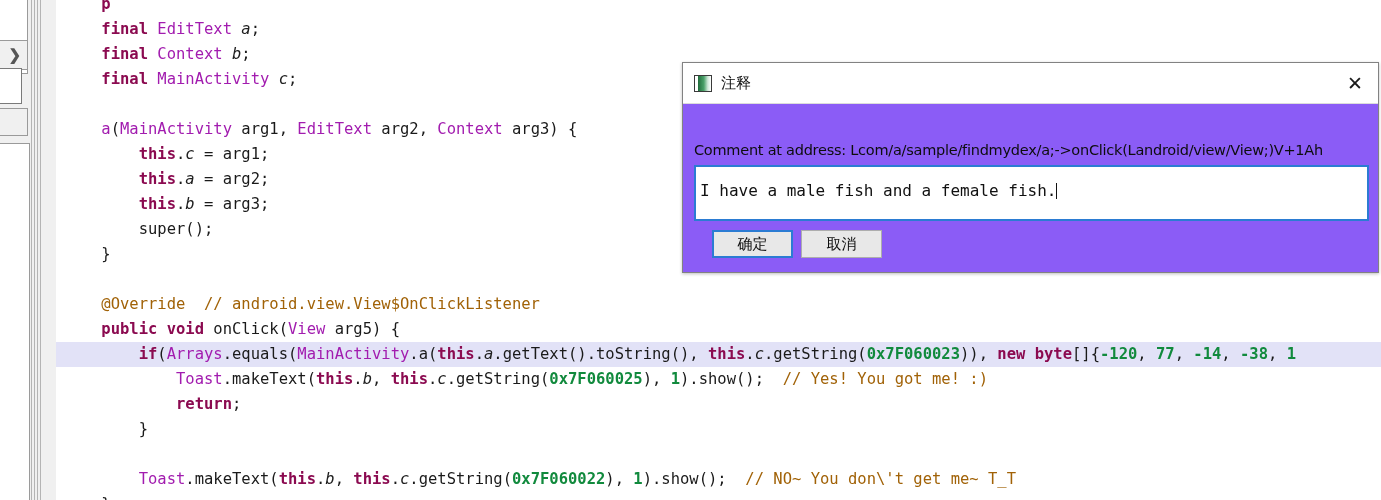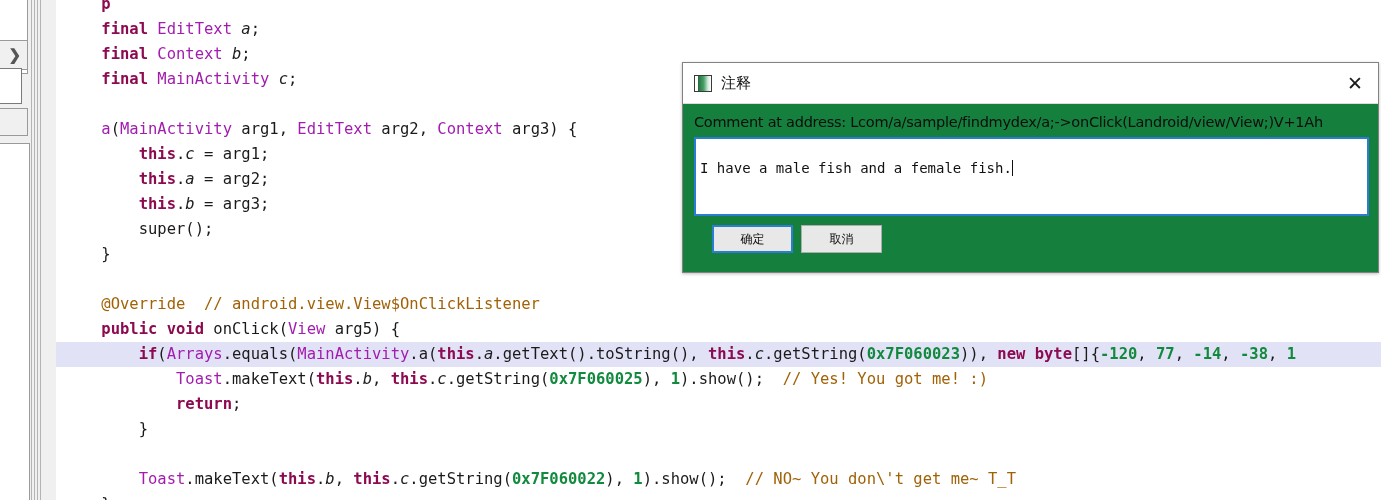--- a/index.html
+++ b/index.html
@@ -118,21 +118,21 @@
   .ital { color: #202020; font-style: italic; }
   .cmt  { color: #a16207; }
   .num  { color: #118a3d; font-weight: bold; }
   .plain{ color: #1a1a1a; }
 
   
   #comment-dialog {
     position: absolute;
     left: 682px; top: 62px;
     width: 697px; height: 211px;
-    background: #15803d;
+    background: #8b5cf6;
     border: 1px solid #828282;
     box-sizing: border-box;
     box-shadow: 0 1px 3px rgba(0,0,0,0.25);
   }
   #dialog-titlebar {
     height: 41px;
     background: #ffffff;
     display: flex;
     align-items: center;
     padding: 0 0 0 11px;
@@ -157,38 +157,39 @@
     display: flex;
     align-items: center;
     justify-content: center;
     font-size: 19px;
     color: #1a1a1a;
     font-family: "DejaVu Sans", sans-serif;
   }
   #dialog-body {
     padding: 10px 11px 0 11px;
     box-sizing: border-box;
+    margin-top: 28px;
   }
   #dialog-label {
     font-size: 14.5px;
     color: #0d0d0d;
     white-space: nowrap;
     margin-bottom: 7px;
     font-family: "DejaVu Sans", sans-serif;
     letter-spacing: -0.25px;
   }
   #comment-textarea {
     width: 675px;
-    height: 79px;
+    height: 56px;
     border: 2px solid #2b7cd3;
     background: #ffffff;
     box-sizing: border-box;
-    padding: 20px 4px;
+    padding: 14px 4px;
     font-family: "DejaVu Sans Mono", "Liberation Mono", monospace;
-    font-size: 14px;
+    font-size: 16px;
     color: #111111;
     line-height: 19px;
     position: relative;
     white-space: pre;
     overflow: hidden;
   }
   #text-caret {
     display: inline-block;
     width: 1px;
     height: 16px;
@@ -196,21 +197,21 @@
     vertical-align: -3px;
   }
   #dialog-buttons {
     display: flex;
     gap: 8px;
     padding: 9px 0 0 18px;
   }
   .dlg-btn {
     width: 81px;
     height: 28px;
-    font-size: 12px;
+    font-size: 15px;
     font-family: "DejaVu Sans", sans-serif;
     color: #0d0d0d;
     background: #e8e8e8;
     border: 1px solid #adadad;
     box-sizing: border-box;
     display: flex;
     align-items: center;
     justify-content: center;
     cursor: default;
   }

